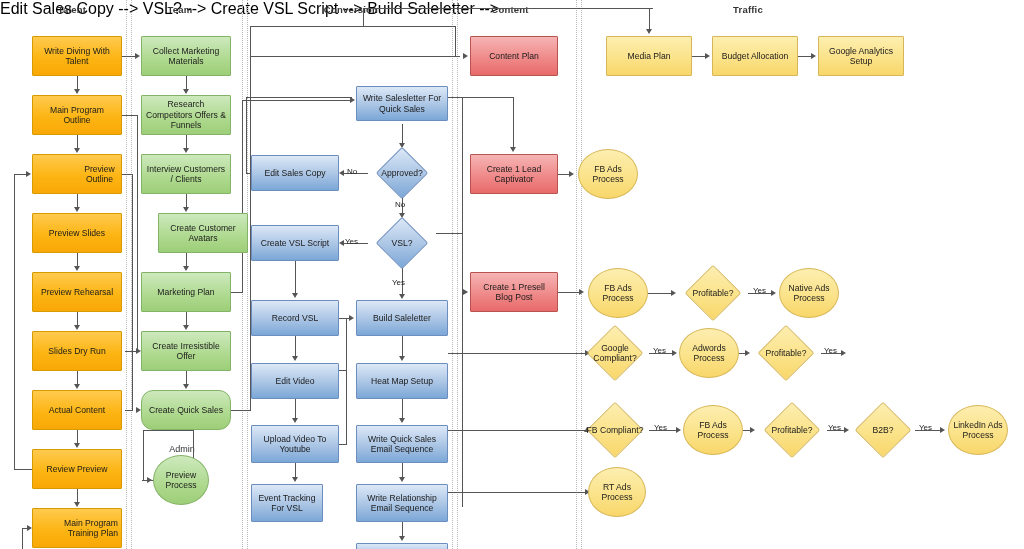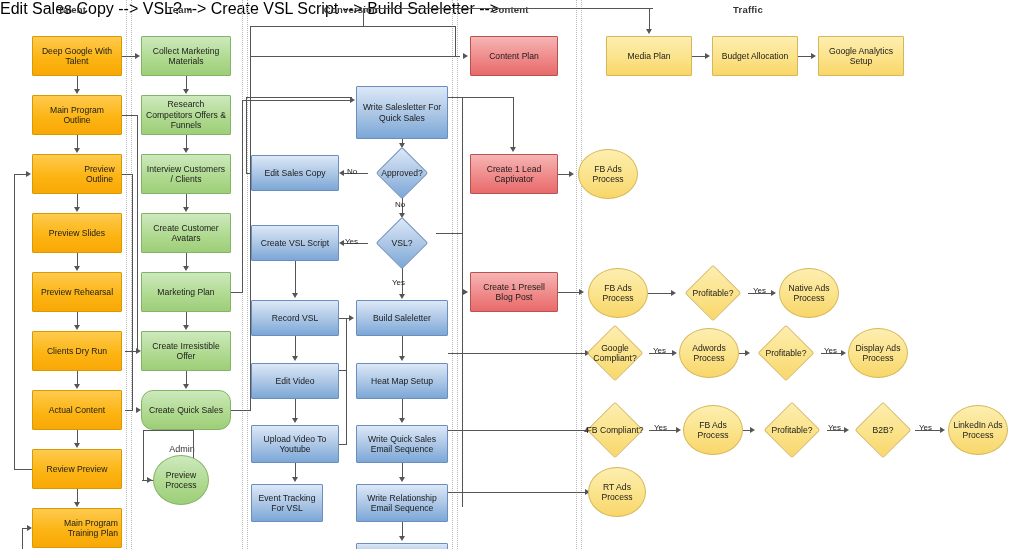--- a/index.html
+++ b/index.html
@@ -384,36 +384,36 @@
   <div class="arrow right" style="left:750px; top:426.5px;"></div>
   <div class="edge h" style="left:827px; top:430px; width:18px;"></div>
   <div class="arrow right" style="left:844px; top:426.5px;"></div>
   <div class="edge h" style="left:915px; top:430px; width:26px;"></div>
   <div class="arrow right" style="left:940px; top:426.5px;"></div>
 
   
 
   
   <div class="node n-orange" style="left:32px; top:36px; width:90px; height:40px;">
-      <span>Deep Google With Talent</span>
+      <span>Write Diving With Talent</span>
     </div>
   <div class="node n-orange" style="left:32px; top:95px; width:90px; height:40px;">
       <span>Main Program Outline</span>
     </div>
   <div class="node n-orange" style="left:32px; top:154px; width:90px; height:40px;padding-left:48px;">
       <span>Preview Outline</span>
     </div>
   <div class="node n-orange" style="left:32px; top:213px; width:90px; height:40px;">
       <span>Preview Slides</span>
     </div>
   <div class="node n-orange" style="left:32px; top:272px; width:90px; height:40px;">
       <span>Preview Rehearsal</span>
     </div>
   <div class="node n-orange" style="left:32px; top:331px; width:90px; height:40px;">
-      <span>Clients Dry Run</span>
+      <span>Slides Dry Run</span>
     </div>
   <div class="node n-orange" style="left:32px; top:390px; width:90px; height:40px;">
       <span>Actual Content</span>
     </div>
   <div class="node n-orange" style="left:32px; top:449px; width:90px; height:40px;">
       <span>Review Preview</span>
     </div>
   <div class="node n-orange" style="left:32px; top:508px; width:90px; height:40px;text-align:right;">
       <span>Main Program Training Plan</span>
     </div>
@@ -421,38 +421,38 @@
   
   <div class="node n-green" style="left:141px; top:36px; width:90px; height:40px;">
       <span>Collect Marketing Materials</span>
     </div>
   <div class="node n-green" style="left:141px; top:95px; width:90px; height:40px;">
       <span>Research Competitors Offers &amp; Funnels</span>
     </div>
   <div class="node n-green" style="left:141px; top:154px; width:90px; height:40px;">
       <span>Interview Customers / Clients</span>
     </div>
-  <div class="node n-green" style="left:141px; top:213px; width:90px; height:40px;">
+  <div class="node n-green" style="left:158px; top:213px; width:90px; height:40px;">
       <span>Create Customer Avatars</span>
     </div>
   <div class="node n-green" style="left:141px; top:272px; width:90px; height:40px;">
       <span>Marketing Plan</span>
     </div>
   <div class="node n-green" style="left:141px; top:331px; width:90px; height:40px;">
       <span>Create Irresistible Offer</span>
     </div>
   <div class="node n-green" style="left:141px; top:390px; width:90px; height:40px;border-radius:12px;">
       <span>Create Quick Sales</span>
     </div>
   <div class="node n-green n-ellipse" style="left:153px; top:455px; width:56px; height:50px;">
       <span>Preview Process</span>
     </div>
 
   
-  <div class="node n-blue" style="left:356px; top:86px; width:92px; height:53px;">
+  <div class="node n-blue" style="left:356px; top:86px; width:92px; height:35px;">
       <span>Write Salesletter For Quick Sales</span>
     </div>
 
   <div class="node n-diamond d-blue" style="left:368px; top:148px; width:68px; height:50px;">
     <div class="dia-shape" style="width:37px; height:37px;"></div>
     <div class="dia-label">Approved?</div>
   </div>
 
   <div class="node n-blue" style="left:251px; top:155px; width:88px; height:36px;">
       <span>Edit Sales Copy</span>
@@ -539,23 +539,20 @@
 
   <div class="node n-yellow n-ellipse" style="left:679px; top:328px; width:60px; height:50px;">
       <span>Adwords Process</span>
     </div>
 
   <div class="node n-diamond d-yellow" style="left:751px; top:325px; width:70px; height:56px;">
     <div class="dia-shape" style="width:40px; height:40px;"></div>
     <div class="dia-label">Profitable?</div>
   </div>
 
-  <div class="node n-yellow n-ellipse" style="left:848px; top:328px; width:60px; height:50px;">
-      <span>Display Ads Process</span>
-    </div>
 
   <div class="node n-diamond d-yellow" style="left:581px; top:402px; width:68px; height:56px;">
     <div class="dia-shape" style="width:40px; height:40px;"></div>
     <div class="dia-label">FB Compliant?</div>
   </div>
 
   <div class="node n-yellow n-ellipse" style="left:683px; top:405px; width:60px; height:50px;">
       <span>FB Ads Process</span>
     </div>
 

